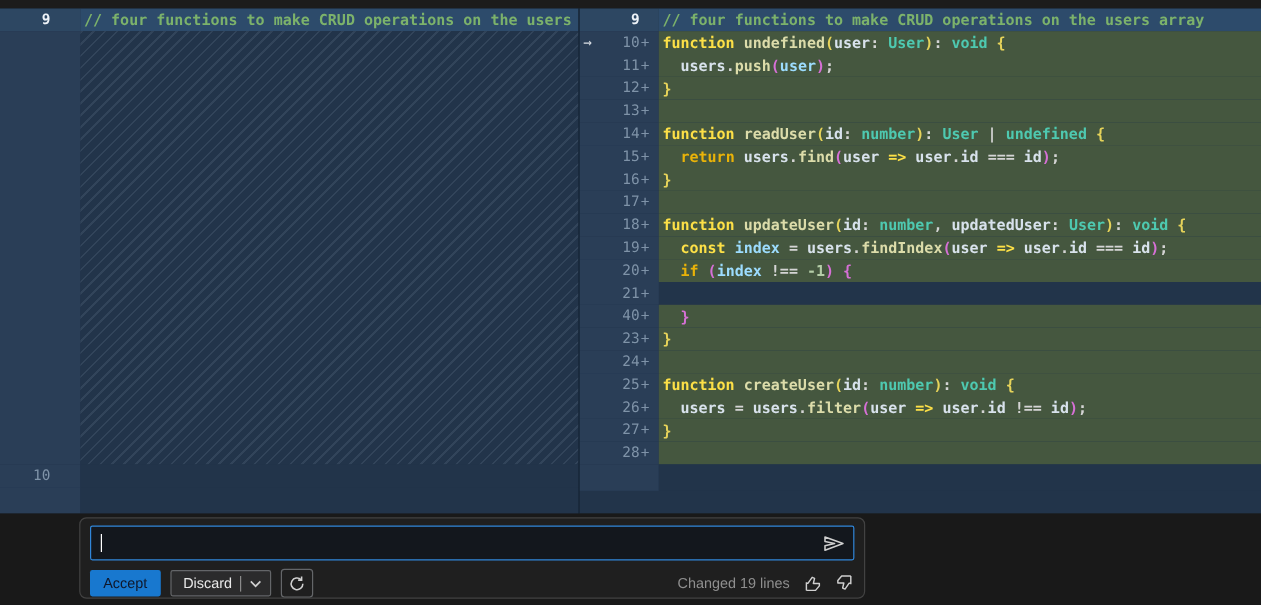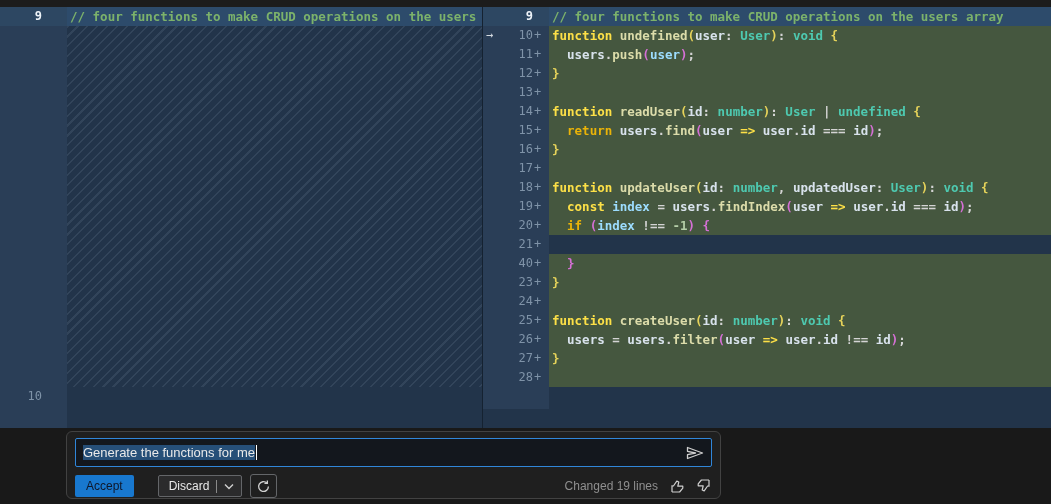--- a/index.html
+++ b/index.html
@@ -44,21 +44,21 @@
   
   .bottom-panel{position:absolute;left:0;top:428px;width:1051px;height:76px;background:#191919;}
   .chat-container{position:absolute;left:66px;top:3px;width:655px;height:68px;background:#1f1f1f;border:1px solid #424242;border-radius:6px;box-sizing:border-box;padding:6px 8px 0 8px;}
   .chat-input{height:29px;border:1px solid #3086d9;background:#13171d;border-radius:2px;display:flex;align-items:center;box-sizing:border-box;padding:0 30px 0 7px;position:relative;}
   .input-text{font-size:13px;color:#e9e9e9;background:#264f78;white-space:pre;}
   .caret{display:inline-block;width:1px;height:15px;background:#ffffff;vertical-align:middle;margin-left:1px;}
   .send-btn{position:absolute;right:6px;top:5px;width:20px;height:18px;background:none;border:none;padding:0;cursor:pointer;display:flex;align-items:center;justify-content:center;}
   .actions-row{display:flex;align-items:center;margin-top:7px;}
   .btn{font-family:"Liberation Sans",sans-serif;font-size:12px;height:22px;display:flex;align-items:center;cursor:pointer;box-sizing:border-box;}
   .btn-accept{background:#1878cf;color:#0f172a;border:none;border-radius:2px;padding:0 11px;}
-  .btn-discard{background:#2b2b2c;color:#e8e8e8;border:1px solid #646669;border-radius:2px;padding:0 7px 0 10px;margin-left:24px;gap:7px;}
+  .btn-discard{background:#2b2b2c;color:#e8e8e8;border:1px solid #646669;border-radius:2px;padding:0 7px 0 10px;margin-left:8px;gap:7px;}
   .split-divider{width:1px;height:13px;background:#8a8a8a;}
   .btn-refresh{background:transparent;border:1px solid #646669;border-radius:3px;width:27px;height:24px;justify-content:center;margin-left:8px;padding:0;}
   .flex-spacer{flex:1;}
   .changed-label{color:#8f8f8f;font-size:12px;}
   .thumb-btn{background:none;border:none;padding:0;margin-left:11px;cursor:pointer;display:flex;align-items:center;}
   svg{display:block;}
 </style>
 </head>
 <body>
 
@@ -253,21 +253,20 @@
         <div class="gutter right"></div>
         <div class="content"></div>
       </div>
     </div>
 </div>
 
 <div class="bottom-panel">
   <div class="chat-container">
 
     <div class="chat-input">
-      <span class="input-text">Generate the functions for me</span>
         <span class="caret"></span>
       <button class="send-btn">
         <span>
           <svg width="20" height="16" viewBox="0 0 20 16" fill="none" stroke="#cfcfcf" stroke-width="1.3" stroke-linejoin="round">
             <path d="M2.5 2.5 L17.5 8 L2.5 13.5 L2.5 9.7 L10.5 8 L2.5 6.3 Z"></path>
           </svg>
         </span>
       </button>
     </div>
 

